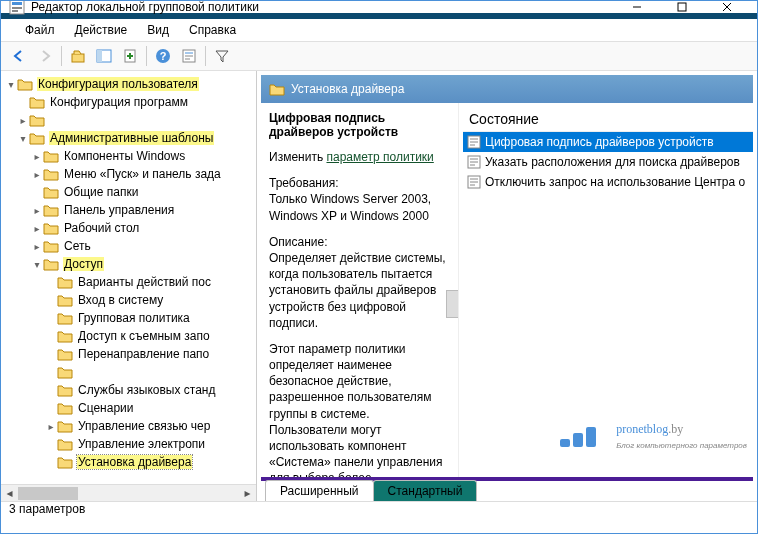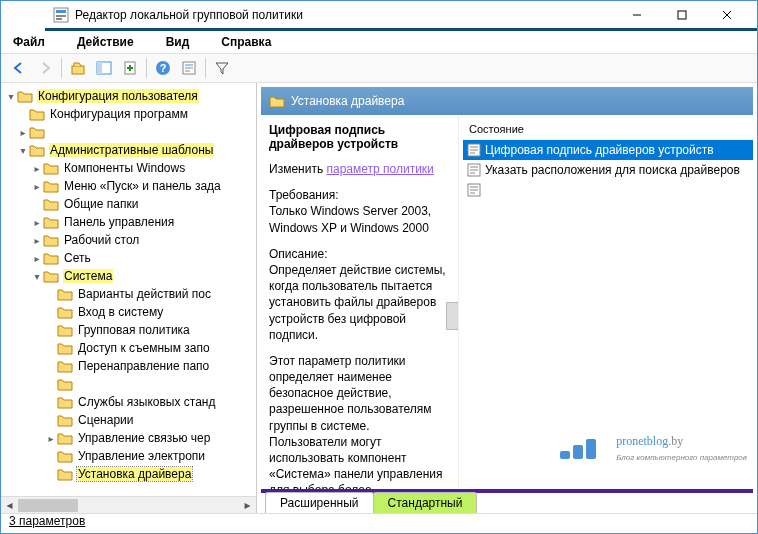--- a/index.html
+++ b/index.html
@@ -1,22 +1,22 @@
 <!DOCTYPE html>
 <html><head>
 <meta charset="utf-8">
 <style>
 * { box-sizing: border-box; margin: 0; padding: 0; }
 body { font-family: "Segoe UI", Tahoma, sans-serif; font-size: 12px; background: #fff; width: 758px; height: 534px; overflow: hidden; border: 1px solid #4a90d9; position: relative; }
-.titlebar { height: 30px; display: flex; align-items: center; padding: 0 8px; border-bottom: 3px solid #0c4a6e; margin-left: 44px; }
+.titlebar { height: 18px; display: flex; align-items: center; padding: 0 8px; border-bottom: 6px solid #0c4a6e; }
 .titlebar-icon { width: 16px; height: 16px; margin-right: 6px; }
 .titlebar-text { flex: 1; font-size: 12px; color: #000; }
 .titlebar-btns { display: flex; }
 .titlebar-btn { width: 45px; height: 28px; display: flex; align-items: center; justify-content: center; color: #000; }
-.menubar { height: 22px; display: flex; align-items: center; padding: 0 4px; gap: 16px; font-weight: bold; }
+.menubar { height: 22px; display: flex; align-items: center; padding: 0 16px; gap: 4px; }
 .menu-item { padding: 2px 8px; font-size: 12px; }
 .toolbar { height: 30px; display: flex; align-items: center; padding: 0 6px; gap: 2px; border-top: 1px solid #e0e0e0; border-bottom: 1px solid #e0e0e0; background: #f9f9f9; }
 .tb-btn { width: 24px; height: 24px; display: flex; align-items: center; justify-content: center; border: 1px solid transparent; }
 .tb-sep { width: 1px; height: 20px; background: #ccc; margin: 0 2px; }
 .content { display: flex; height: 430px; }
 .tree-pane { width: 256px; border-right: 1px solid #ccc; overflow: hidden; position: relative; display:flex; flex-direction:column;}
 .tree { overflow: auto; padding: 4px 2px; flex:1;}
 .node { display: flex; align-items: center; height: 18px; padding: 0 2px; }
 .expander { width: 12px; display: inline-flex; justify-content: center; color: #666; font-size: 10px; }
 .folder-icon { width: 16px; height: 14px; margin-right: 4px; display:inline-block;}
@@ -28,31 +28,31 @@
 .indent-3 { padding-left: 42px; }
 .hscroll { height: 17px; background: #f0f0f0; border-top: 1px solid #ddd; display:flex; align-items:center;}
 .hscroll .arrow{width:17px;height:15px;display:flex;align-items:center;justify-content:center;color:#555;}
 .hscroll .track{flex:1;height:15px;position:relative;}
 .hscroll .thumb{position:absolute;left:0;top:1px;width:60px;height:13px;background:#c8c8c8;}
 .right-pane { flex: 1; display: flex; flex-direction: column; background:#fff;}
 .right-header { height: 28px; background: linear-gradient(#6fa3cf,#5a8fc4); color: #fff; display: flex; align-items: center; padding: 0 8px; gap: 6px; margin: 4px 4px 0 4px;}
 .right-body { flex: 1; display: flex; overflow: hidden; margin: 0 4px;}
 .detail-pane { width: 198px; padding: 8px 10px 8px 8px; border-right: 1px solid #eee; overflow:hidden; position:relative;}
 .detail-title { font-weight: bold; margin-bottom: 10px; }
-.detail-link { color: #8b5cf6; text-decoration: underline; }
+.detail-link { color: #14532d; text-decoration: underline; }
 .detail-block{margin-bottom:10px; line-height:1.35;}
 .list-pane { flex: 1; padding: 4px 0 0 4px; position:relative;}
-.col-header { padding: 4px 6px; font-size:11px; border-bottom:1px solid #eee;}
+.col-header { padding: 4px 6px; font-size:14px; border-bottom:1px solid #eee;}
 .list-row { display: flex; align-items: center; height: 20px; padding: 0 4px; gap: 4px; font-size:12px;}
 .list-row.selected { background: #0078d7; color: #fff; }
 .policy-icon { width: 14px; height: 14px; flex-shrink:0;}
 .tabs { height: 24px; display: flex; align-items: flex-end; border-top: 4px solid #4c1d95; padding-left: 4px; margin: 0 4px;}
-.tab { padding: 3px 14px; border: 1px solid #bbb; border-bottom: none; background: #bef264; font-size: 12px; margin-right: -1px; border-radius: 3px 3px 0 0;}
+.tab { padding: 3px 14px; border: 1px solid #bbb; border-bottom: none; background: #0f766e; font-size: 12px; margin-right: -1px; border-radius: 3px 3px 0 0;}
 .tab.active { background: #fff; }
-.statusbar { height: 14px; border-top: 1px solid #ddd; padding: 2px 8px; font-size: 12px; display:flex; align-items:center;text-decoration:underline;}
+.statusbar { height: 14px; border-top: 1px solid #ddd; padding: 2px 8px; font-size: 12px; display:flex; align-items:center;}
 .watermark{position:absolute; right:6px; bottom:26px; display:flex; align-items:center; gap:20px; color:#4a90d9; pointer-events:none;}
 .wm-dots{display:flex;align-items:flex-end;gap:3px;}
 .wm-dot{width:10px;border-radius:2px;background:#4a90d9;}
 .wm-text{font-family:Georgia,serif;}
 .wm-sub{font-size:8px;color:#888;font-style:italic;}
 .vscroll-pill{position:absolute;right:-2px;top:50%;width:14px;height:28px;background:#ddd;border:1px solid #bbb;}
 </style>
 </head>
 <body>
 
@@ -215,21 +215,21 @@
           <svg class="folder-icon" viewBox="0 0 16 14">
             <path d="M1 3 L1 13 L15 13 L15 5 L7 5 L5 3 Z" fill="#f9d978" stroke="#b8860b"></path>
           </svg>
           <span class="node-label">Сеть</span>
         </div>
       <div class="node indent-2">
           <span class="expander">▾</span>
           <svg class="folder-icon" viewBox="0 0 16 14">
             <path d="M1 3 L1 13 L15 13 L15 5 L7 5 L5 3 Z" fill="#f9d978" stroke="#b8860b"></path>
           </svg>
-          <span class="node-label hl">Система</span>
+          <span class="node-label hl">Доступ</span>
         </div>
       <div class="node indent-3">
           <span class="expander"></span>
           <svg class="folder-icon" viewBox="0 0 16 14">
             <path d="M1 3 L1 13 L15 13 L15 5 L7 5 L5 3 Z" fill="#f9d978" stroke="#b8860b"></path>
           </svg>
           <span class="node-label">Варианты действий пос</span>
         </div>
       <div class="node indent-3">
           <span class="expander"></span>
@@ -346,20 +346,21 @@
             </svg>
           <span>Указать расположения для поиска драйверов</span>
         </div>
         <div class="list-row">
           <svg class="policy-icon" viewBox="0 0 14 14">
               <rect x="1" y="1" width="12" height="12" fill="#fff" stroke="#888"></rect>
               <line x1="3" y1="4" x2="11" y2="4" stroke="#888"></line>
               <line x1="3" y1="7" x2="11" y2="7" stroke="#888"></line>
               <line x1="3" y1="10" x2="8" y2="10" stroke="#888"></line>
             </svg>
+          <span>Отключить запрос на использование Центра о</span>
         </div>
         <div class="watermark">
           <div class="wm-dots">
               <div class="wm-dot" style="height:8px"></div>
               <div class="wm-dot" style="height:14px"></div>
               <div class="wm-dot" style="height:20px"></div>
             </div>
           <div>
             <span class="wm-text"><span>pronetblog</span><span style="color:#888">.by</span></span><br>
             <span class="wm-sub">Блог компьютерного параметров</span>

